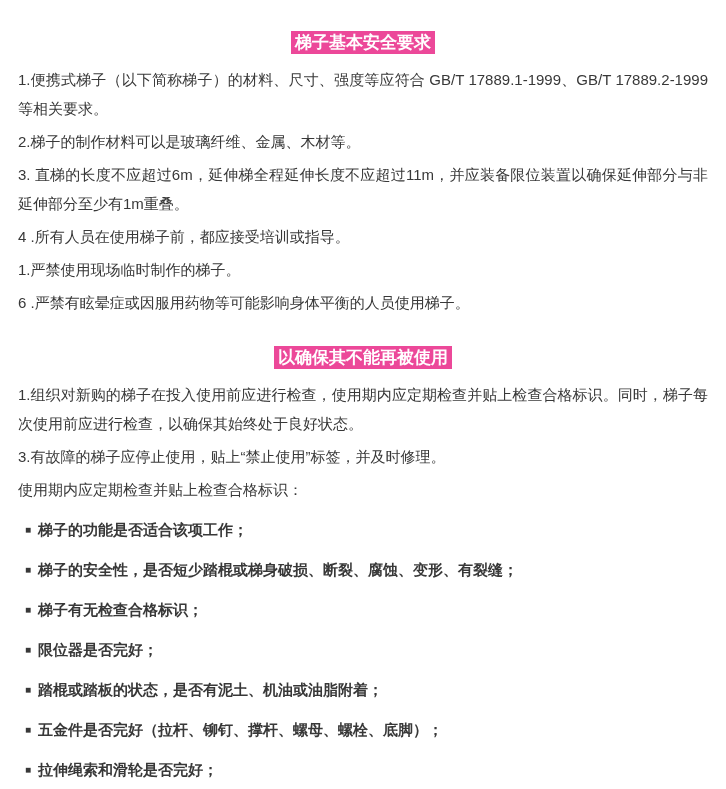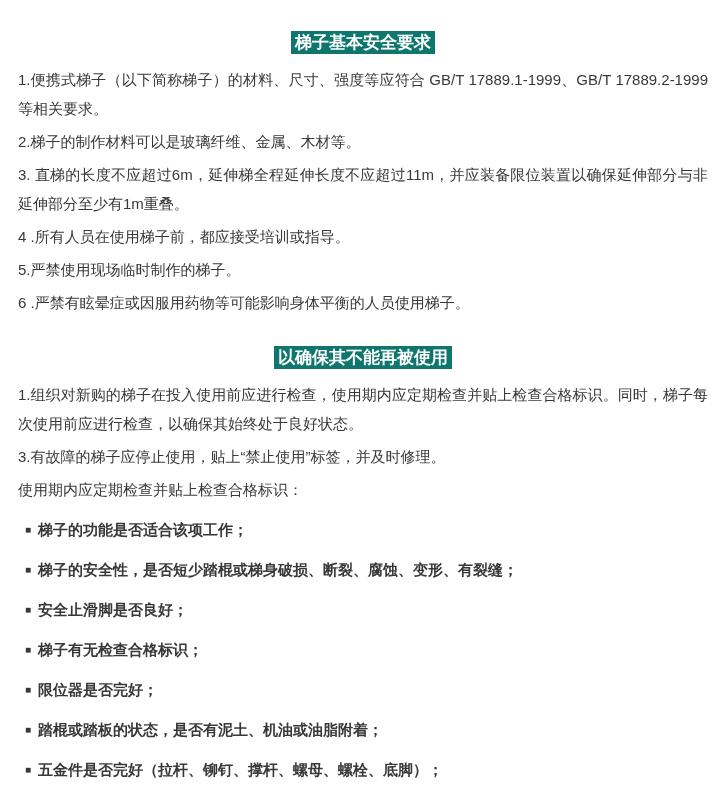--- a/index.html
+++ b/index.html
@@ -21,21 +21,21 @@
   }
   .badge-row {
     text-align: center;
     margin: 0 0 8px 0;
   }
   .section-2 .badge-row {
     margin-top: 26px;
   }
   .badge {
     display: inline-block;
-    background: #0f766e;
+    background: #ec4899;
     color: #ffffff;
     font-weight: bold;
     font-size: 17px;
     line-height: 23px;
     padding: 0 4px;
   }
   p.para {
     margin: 4px;
     text-align: justify;
     text-justify: inter-ideograph;
@@ -60,35 +60,34 @@
 <div class="doc">
 
   <div class="section section-1">
     <div class="badge-row">
       <span class="badge">梯子基本安全要求</span>
     </div>
     <p class="para">1.便携式梯子（以下简称梯子）的材料、尺寸、强度等应符合 GB/T 17889.1-1999、GB/T 17889.2-1999 等相关要求。</p>
     <p class="para">2.梯子的制作材料可以是玻璃纤维、金属、木材等。</p>
     <p class="para">3. 直梯的长度不应超过6m，延伸梯全程延伸长度不应超过11m，并应装备限位装置以确保延伸部分与非延伸部分至少有1m重叠。</p>
     <p class="para">4 .所有人员在使用梯子前，都应接受培训或指导。</p>
-    <p class="para">5.严禁使用现场临时制作的梯子。</p>
+    <p class="para">1.严禁使用现场临时制作的梯子。</p>
     <p class="para">6 .严禁有眩晕症或因服用药物等可能影响身体平衡的人员使用梯子。</p>
   </div>
 
   <div class="section section-2">
     <div class="badge-row">
       <span class="badge">以确保其不能再被使用</span>
     </div>
     <p class="para">1.组织对新购的梯子在投入使用前应进行检查，使用期内应定期检查并贴上检查合格标识。同时，梯子每次使用前应进行检查，以确保其始终处于良好状态。</p>
     <p class="para">3.有故障的梯子应停止使用，贴上“禁止使用”标签，并及时修理。</p>
     <p class="para">使用期内应定期检查并贴上检查合格标识：</p>
 
     <p class="bullet"><span class="bullet-marker">■</span><span>梯子的功能是否适合该项工作；</span></p>
     <p class="bullet"><span class="bullet-marker">■</span><span>梯子的安全性，是否短少踏棍或梯身破损、断裂、腐蚀、变形、有裂缝；</span></p>
-    <p class="bullet"><span class="bullet-marker">■</span><span>安全止滑脚是否良好；</span></p>
     <p class="bullet"><span class="bullet-marker">■</span><span>梯子有无检查合格标识；</span></p>
     <p class="bullet"><span class="bullet-marker">■</span><span>限位器是否完好；</span></p>
     <p class="bullet"><span class="bullet-marker">■</span><span>踏棍或踏板的状态，是否有泥土、机油或油脂附着；</span></p>
     <p class="bullet"><span class="bullet-marker">■</span><span>五金件是否完好（拉杆、铆钉、撑杆、螺母、螺栓、底脚）；</span></p>
     <p class="bullet"><span class="bullet-marker">■</span><span>拉伸绳索和滑轮是否完好；</span></p>
 
   </div>
 
 </div>
 

